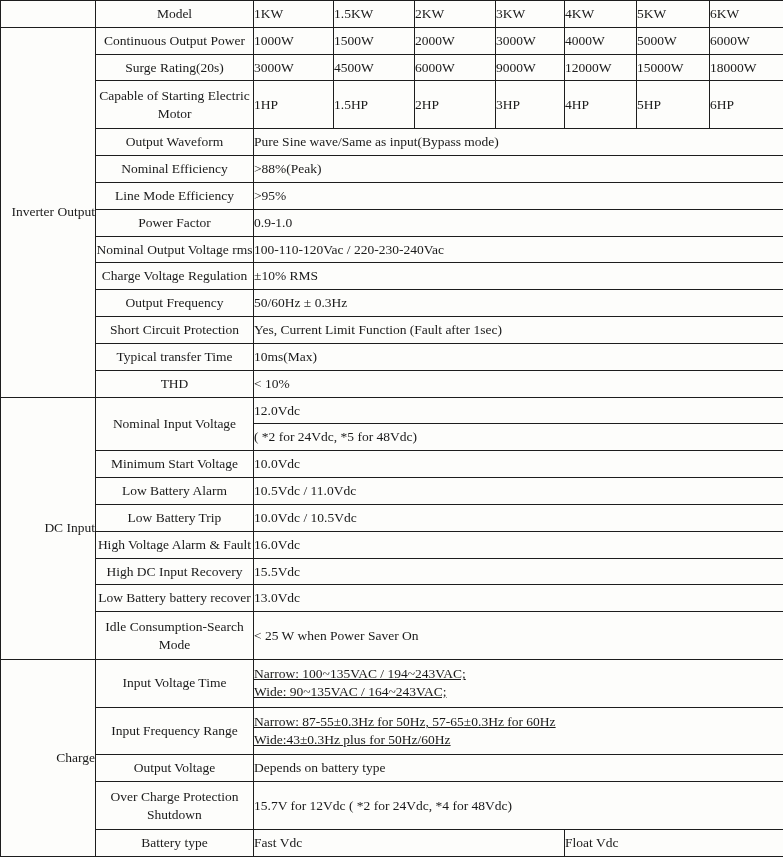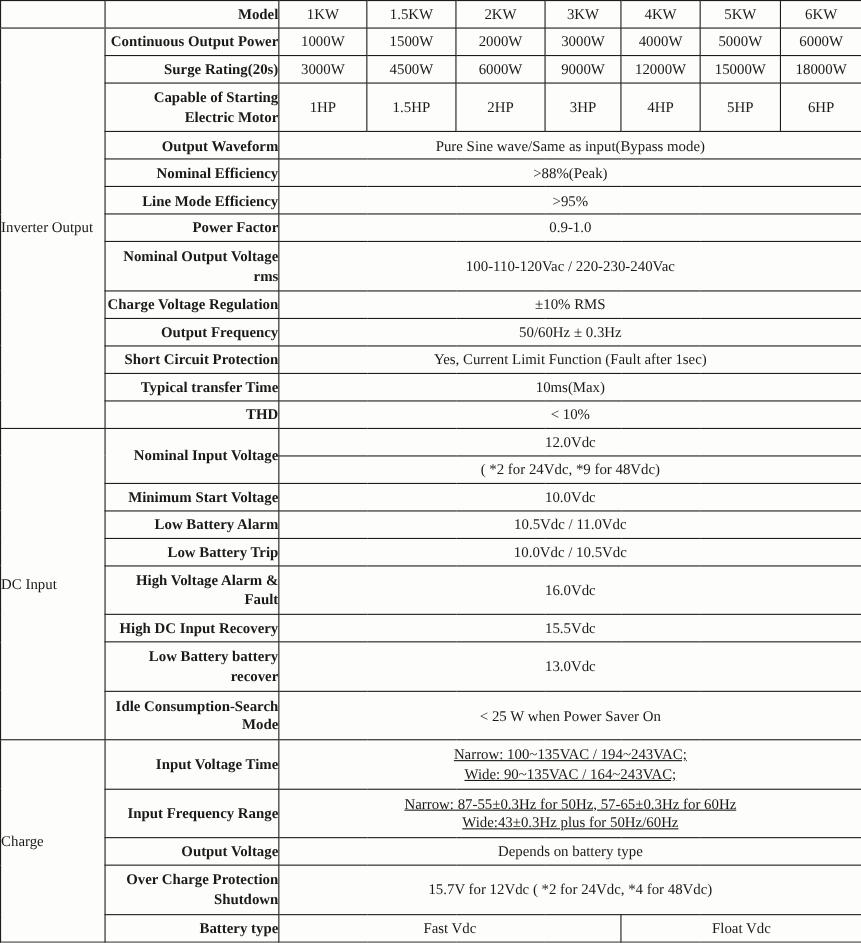--- a/index.html
+++ b/index.html
@@ -29,33 +29,32 @@
     color: #1a1a1a;
     padding: 2px 0;
     vertical-align: middle;
     background: #fdfdfb;
   }
   
   #spec-table {
     border: 1px solid #1d1d1d;
   }
   td.cat {
-    text-align: left;
+    text-align: right;
     vertical-align: middle;
     padding: 2px 4px;
   }
   td.label {
-    text-align: right;
+    text-align: center;
     padding-left: 6px;
     padding-right: 3px;
     vertical-align: middle;
-    font-weight: bold;
   }
   td.val {
-    text-align: center;
+    text-align: left;
     vertical-align: middle;
     padding-left: 3px;
     padding-right: 3px;
   }
   td.val-tight {
     padding-top: 1px;
     padding-bottom: 1px;
   }
   .line2 {
     display: block;
@@ -172,21 +171,21 @@
       <td class="label">THD</td>
       <td class="val" colspan="7">&lt; 10%</td>
     </tr>
 
     <tr>
       <td class="cat" rowspan="9">DC Input</td>
       <td class="label" rowspan="2">Nominal Input Voltage</td>
       <td class="val val-tight" colspan="7">12.0Vdc</td>
     </tr>
     <tr>
-      <td class="val val-tight" colspan="7">( *2 for 24Vdc, *9 for 48Vdc)</td>
+      <td class="val val-tight" colspan="7">( *2 for 24Vdc, *5 for 48Vdc)</td>
     </tr>
     <tr>
       <td class="label">Minimum Start Voltage</td>
       <td class="val" colspan="7">10.0Vdc</td>
     </tr>
     <tr>
       <td class="label">Low Battery Alarm</td>
       <td class="val" colspan="7">10.5Vdc / 11.0Vdc</td>
     </tr>
     <tr>

